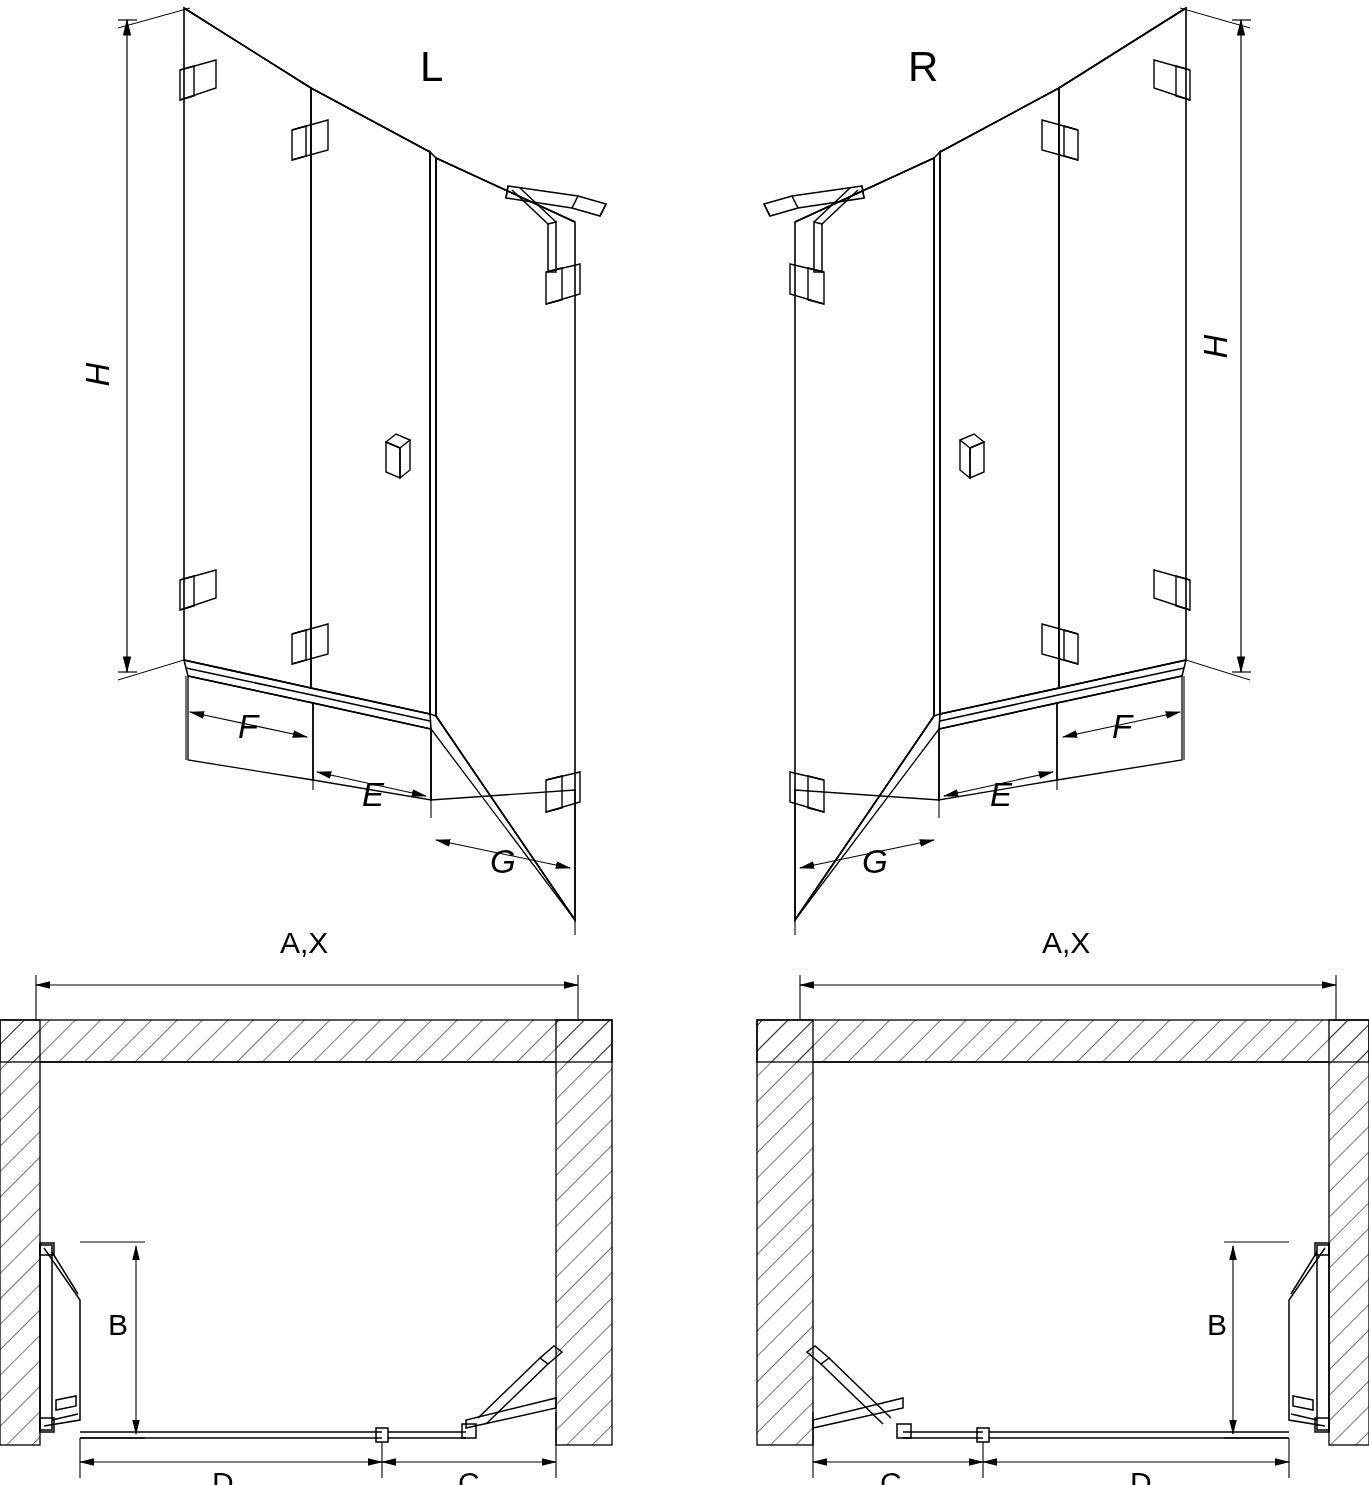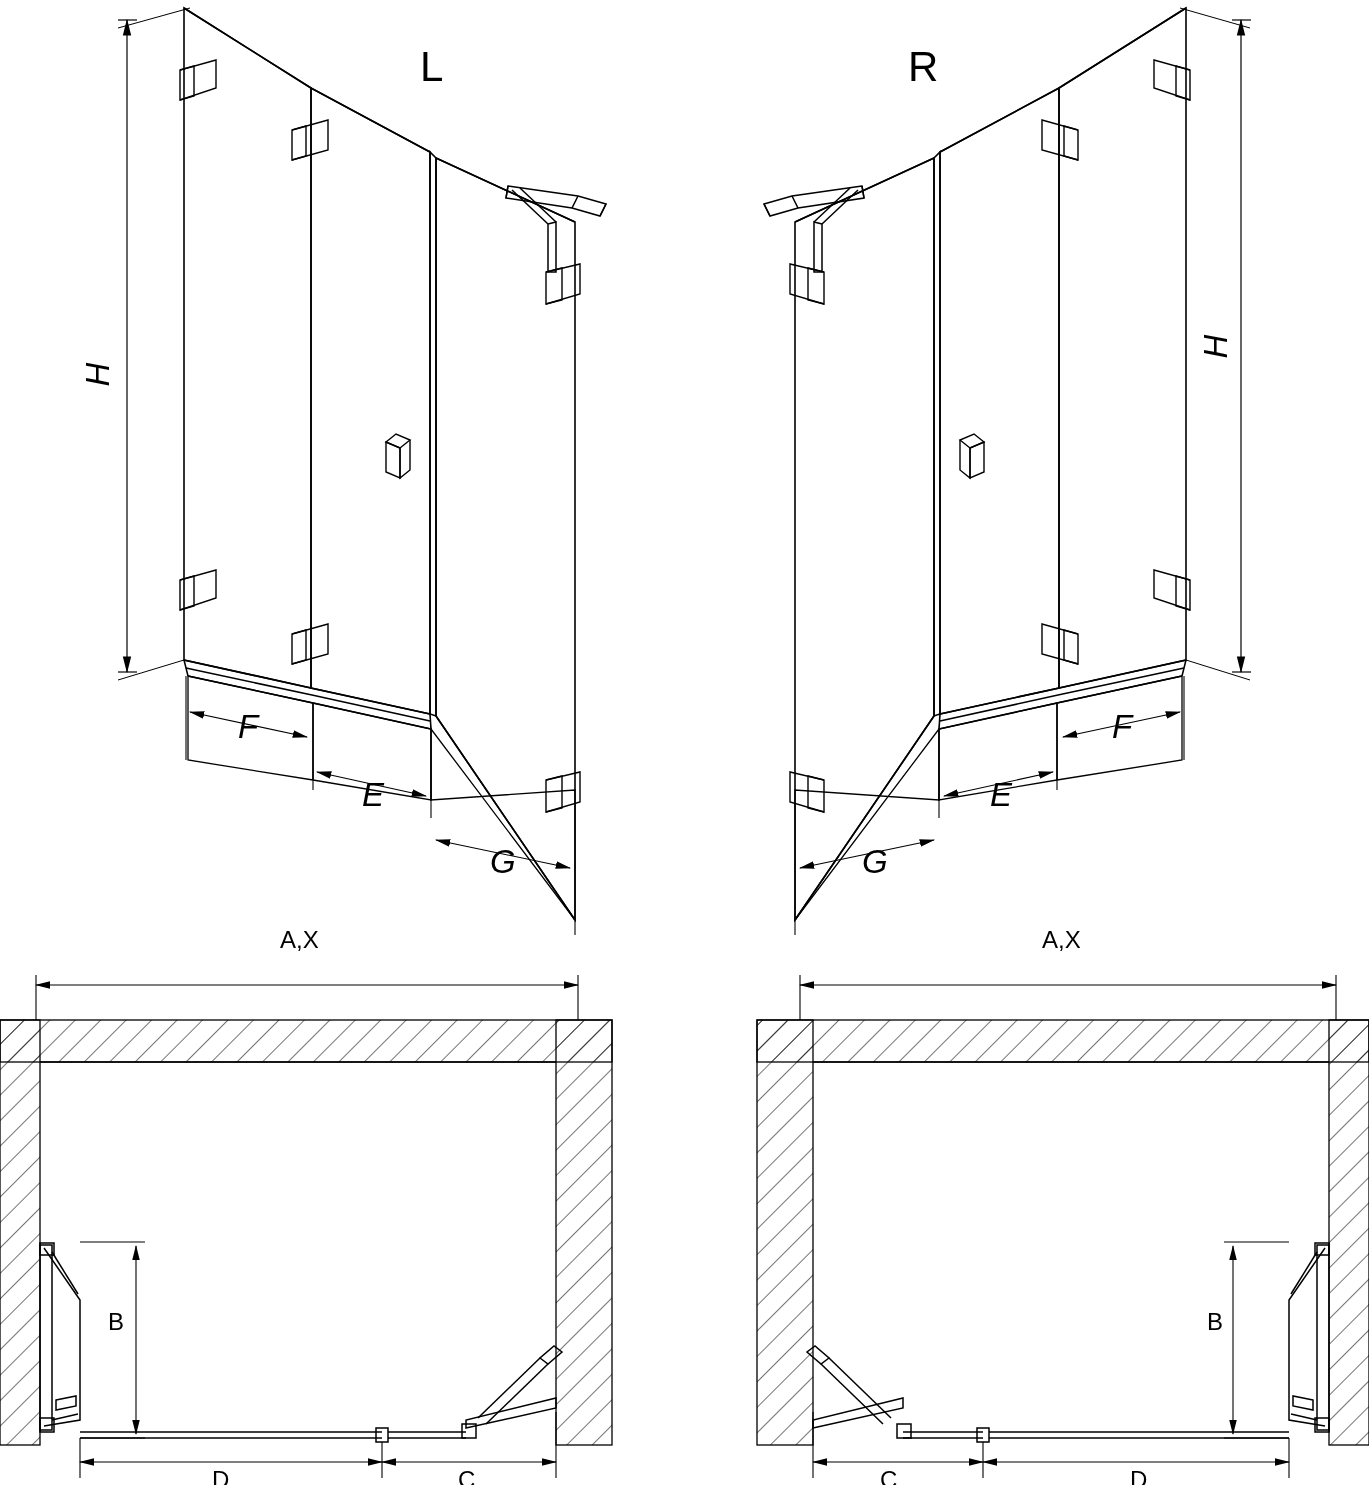--- a/index.html
+++ b/index.html
@@ -31,21 +31,21 @@
     font-family: "Liberation Sans", sans-serif;
     color: #000;
     white-space: nowrap;
     line-height: 1;
   }
   .lbl-big {
     font-size: 42px;
     font-weight: 400;
   }
   .lbl-med {
-    font-size: 24px;
+    font-size: 30px;
     font-weight: 400;
   }
   .lbl-ital {
     font-style: italic;
     font-size: 33px;
   }
   .rot {
     transform: rotate(-90deg);
     transform-origin: 50% 50%;
   }

